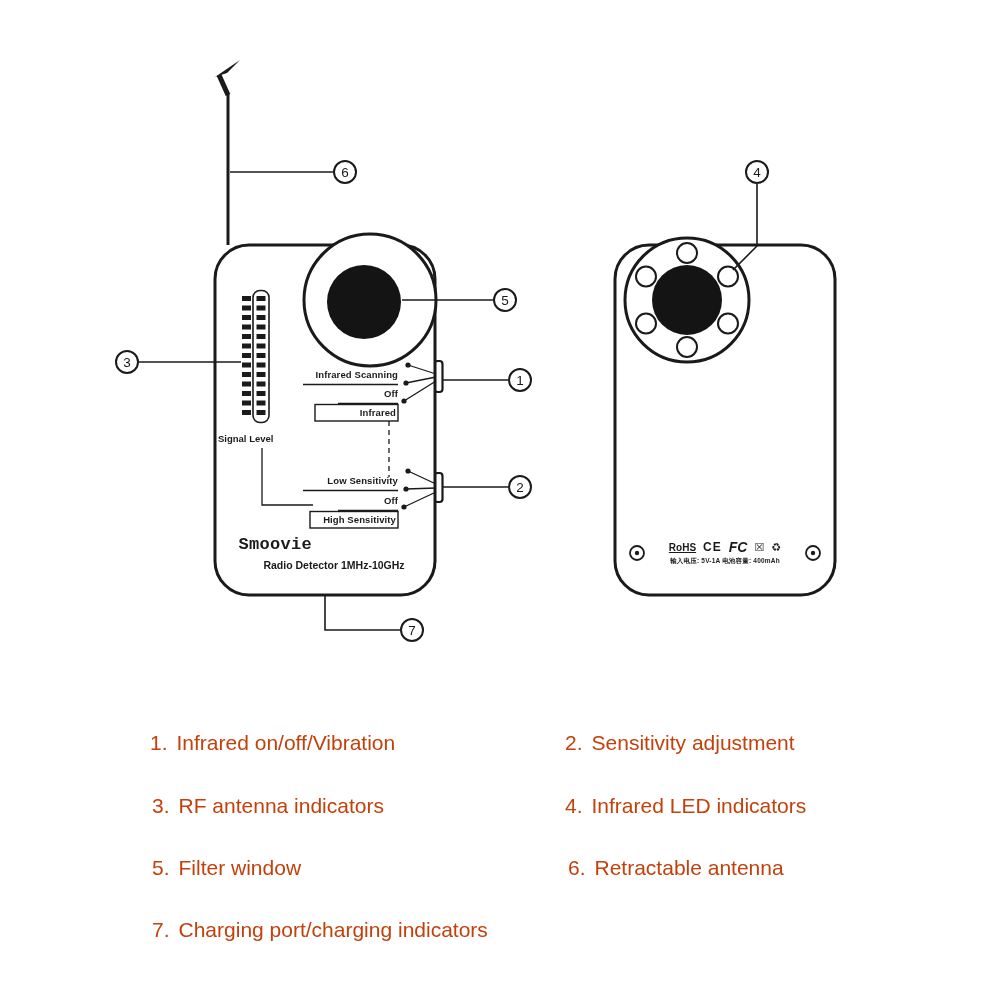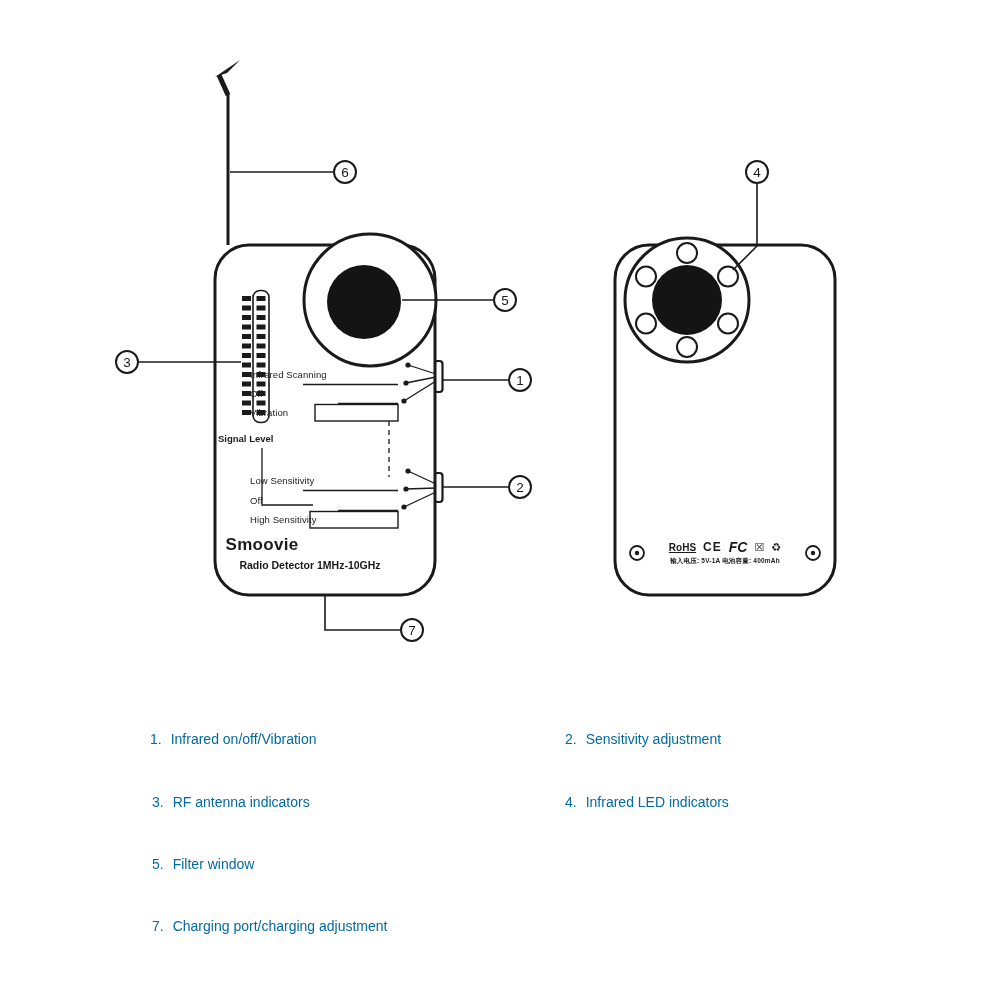--- a/index.html
+++ b/index.html
@@ -9,39 +9,39 @@
   }
   svg.art { position:absolute; left:0; top:0; }
   .callout {
     position:absolute; width:24px; height:24px; box-sizing:border-box;
     border:2px solid #1a1a1a; border-radius:50%; background:#fff;
     display:flex; align-items:center; justify-content:center;
     font-size:13.5px; font-weight:400;
   }
   .dev-label { position:absolute; font-weight:bold; white-space:nowrap; }
   .sw-label {
-    position:absolute; left:250px; width:148px; 
-    font-size:9.5px; font-weight:normal; letter-spacing:.1px; white-space:nowrap;
+    position:absolute; left:250px; width:148px; text-align:right;
+    font-size:9.5px; font-weight:bold; letter-spacing:.1px; white-space:nowrap;
   }
   .signal-label { left:218px; top:433px; width:90px; text-align:left; font-size:9.5px; }
-  .brand { left:212px; top:535px; width:100px; text-align:center; font-size:17px; letter-spacing:.3px; }
-  .model { left:215px; top:559px; width:190px; text-align:center; font-size:10.5px; }
+  .brand { left:212px; top:535px; width:100px; text-align:right; font-size:17px; letter-spacing:.3px;font-family:Liberation Mono, monospace; }
+  .model { left:215px; top:559px; width:190px; text-align:center; font-size:10.5px;padding-left:24px; }
   .cert-row {
     position:absolute; left:655px; top:539px; width:140px; height:16px;
     display:flex; align-items:center; justify-content:center; gap:7px; white-space:nowrap;
   }
   .cert-rohs { font-size:10px; font-weight:bold;text-decoration:underline; }
   .cert-ce   { font-size:12px; font-weight:600; letter-spacing:1px; }
   .cert-fcc  { font-size:14px; font-weight:bold; font-style:italic; }
   .cert-icon { font-size:11px; }
   .spec-row {
     position:absolute; left:648px; top:557px; width:154px; text-align:center;
     font-size:6.5px; font-weight:bold; white-space:nowrap; letter-spacing:.2px;
   }
-  .legend-item { position:absolute; font-size:14px; color:#0369a1; white-space:nowrap; }
+  .legend-item { position:absolute; font-size:21px; color:#c2410c; white-space:nowrap; }
   .legend-item .num { display:inline-block; margin-right:9px; }
 </style>
 </head>
 <body>
 
 <div class="stage">
 
   <svg class="art" width="1000" height="1000" viewBox="0 0 1000 1000">
 
     <g stroke="#1a1a1a" fill="none">
@@ -173,21 +173,21 @@
       <span>6</span>
     </div>
   <div class="callout" style="left:400px; top:618px;">
       <span>7</span>
     </div>
 
   <div class="dev-label signal-label">Signal Level</div>
 
   <div class="sw-label" style="top:369px;">Infrared Scanning</div>
   <div class="sw-label" style="top:388px;">Off</div>
-  <div class="sw-label" style="top:406.5px; width:146px;">Vibration</div>
+  <div class="sw-label" style="top:406.5px; width:146px;">Infrared</div>
 
   <div class="sw-label" style="top:475px;">Low Sensitivity</div>
   <div class="sw-label" style="top:495px;">Off</div>
   <div class="sw-label" style="top:513.5px; width:146px;">High Sensitivity</div>
 
   <div class="dev-label brand">Smoovie</div>
   <div class="dev-label model">Radio Detector 1MHz-10GHz</div>
 
   <div class="cert-row">
     <span class="cert-rohs">RoHS</span>
@@ -206,17 +206,20 @@
   </div>
   <div class="legend-item" style="left:152px; top:794px;">
     <span class="num">3.</span><span>RF antenna indicators</span>
   </div>
   <div class="legend-item" style="left:565px; top:794px;">
     <span class="num">4.</span><span>Infrared LED indicators</span>
   </div>
   <div class="legend-item" style="left:152px; top:856px;">
     <span class="num">5.</span><span>Filter window</span>
   </div>
+  <div class="legend-item" style="left:568px; top:856px;">
+    <span class="num">6.</span><span>Retractable antenna</span>
+  </div>
   <div class="legend-item" style="left:152px; top:918px;">
-    <span class="num">7.</span><span>Charging port/charging adjustment</span>
+    <span class="num">7.</span><span>Charging port/charging indicators</span>
   </div>
 
 </div>
 
 </body></html>

